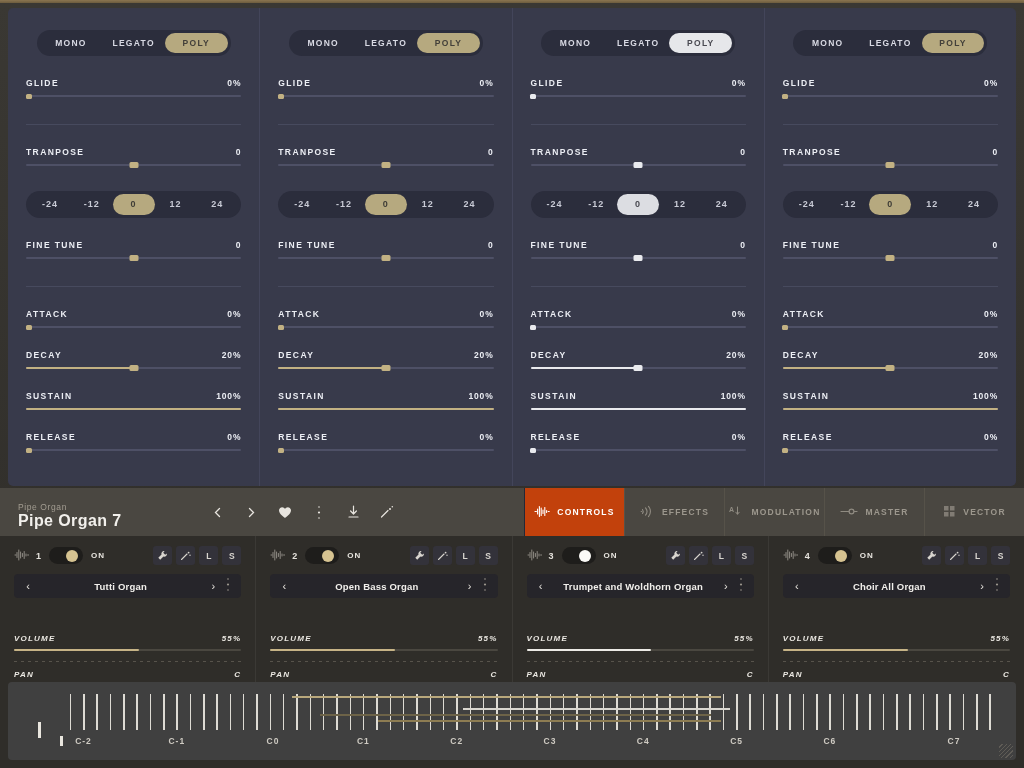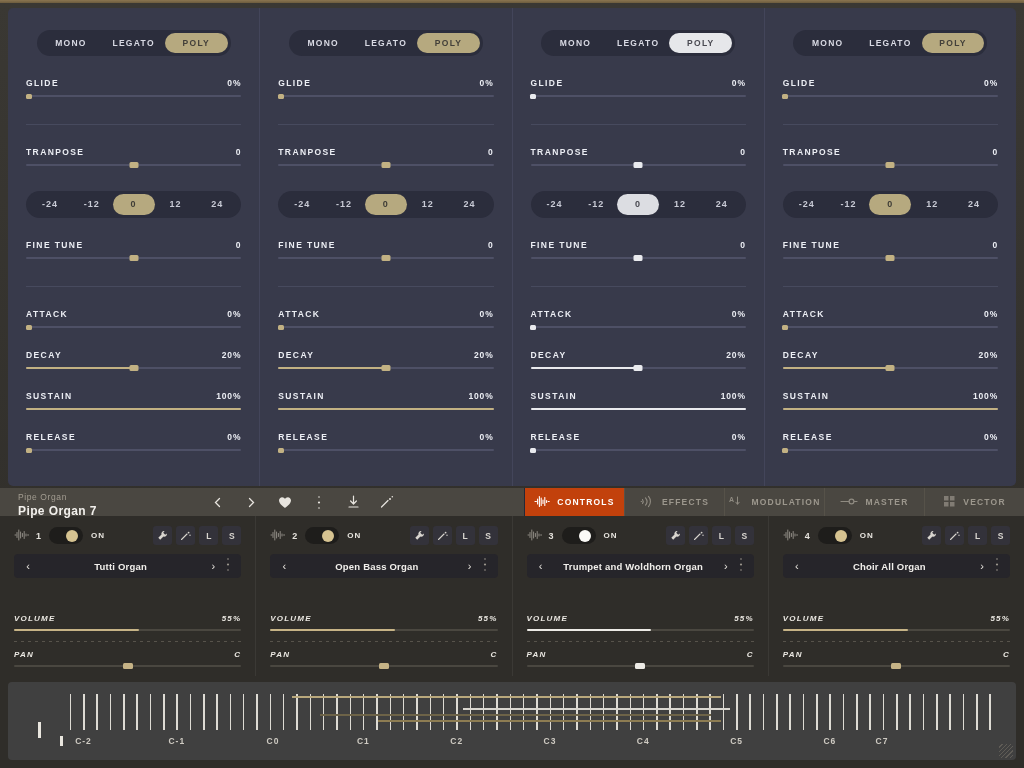--- a/index.html
+++ b/index.html
@@ -119,32 +119,32 @@
   
   .bottom {
     position: absolute;
     left: 0; top: 488px; right: 0; bottom: 0;
     background: #2f2d29;
   }
 
   
   .toolbar {
     position: relative;
-    height: 28px;
+    height: 48px;
     display: flex;
     align-items: stretch;
     background: #4a4741;
   }
   .preset-name {
     width: 200px;
     padding: 4px 0 0 18px;
     display: flex; flex-direction: column; justify-content: center;
   }
   .preset-name .sub { font-size: 8.5px; color: #a39d92; letter-spacing: .6px; line-height: 13px;}
-  .preset-name .main { font-size: 12px; color: #f2f0ec; font-weight: bold; letter-spacing: .4px; line-height: 14px;}
+  .preset-name .main { font-size: 16px; color: #f2f0ec; font-weight: bold; letter-spacing: .4px; line-height: 14px;}
 
   .tb-icons { display: flex; align-items: center; gap: 0; }
   .tb-ic {
     width: 34px; height: 40px;
     display: flex; align-items: center; justify-content: center;
     cursor: pointer;
   }
   .tb-ic svg { display:block; }
 
   .tabs { display: flex; margin-left: auto; align-items: stretch; }
@@ -1053,19 +1053,19 @@
       <div class="kb-labels" id="kb-labels">
           <div class="kb-lab" style="left:75.5px">C-2</div>
           <div class="kb-lab" style="left:168.8px">C-1</div>
           <div class="kb-lab" style="left:265px">C0</div>
           <div class="kb-lab" style="left:355.4px">C1</div>
           <div class="kb-lab" style="left:448.7px">C2</div>
           <div class="kb-lab" style="left:542.0px">C3</div>
           <div class="kb-lab" style="left:635.3px">C4</div>
           <div class="kb-lab" style="left:728.6px">C5</div>
           <div class="kb-lab" style="left:821.9px">C6</div>
-          <div class="kb-lab" style="left:874px">C7</div>
+          <div class="kb-lab" style="left:946px">C7</div>
         </div>
       <div class="kb-grip"></div>
     </div>
 
   </div>
 </div>
 
 </body></html>

